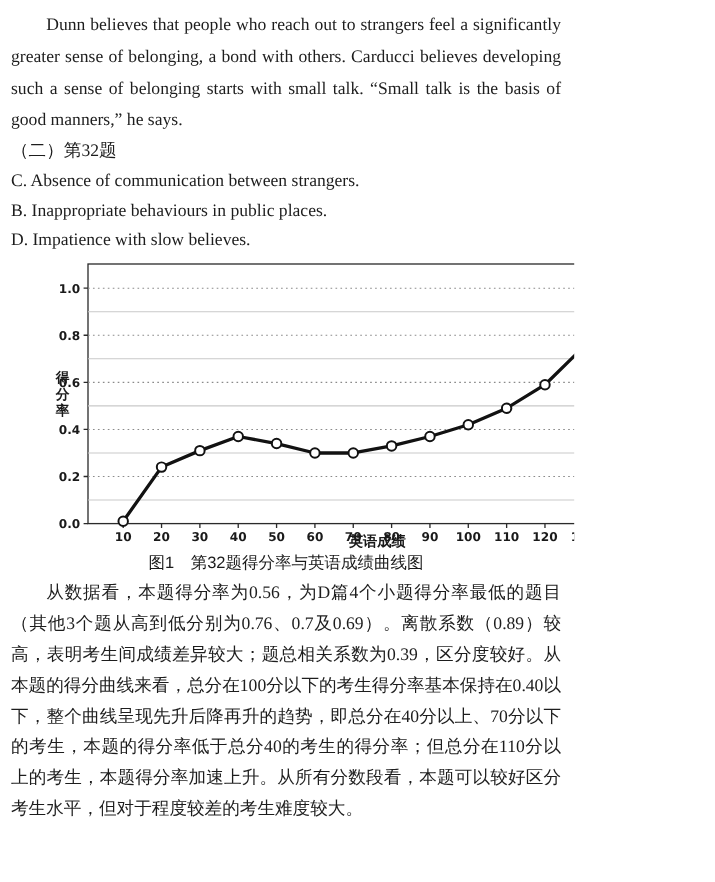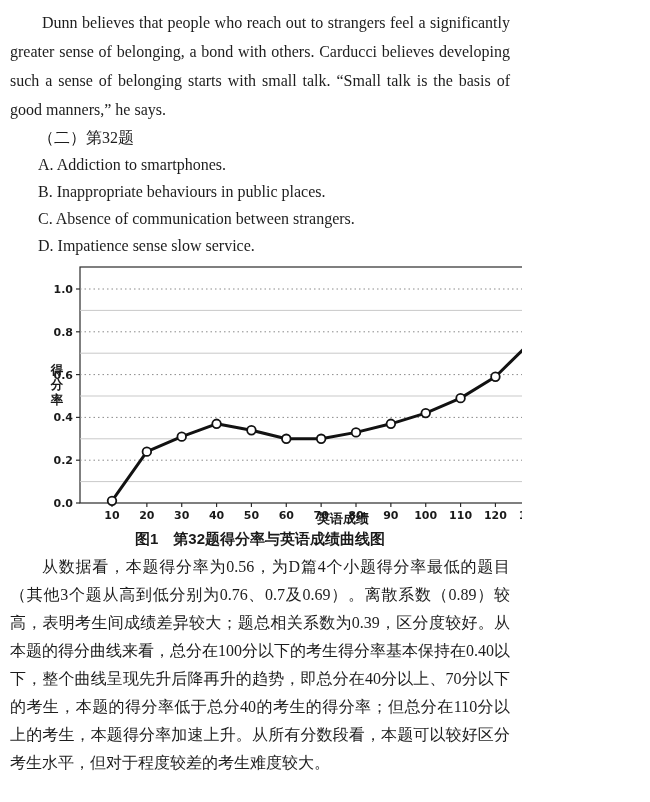--- a/index.html
+++ b/index.html
@@ -18,58 +18,56 @@
   .en, .zh {
     font-size: 16px;
     text-align: justify;
   }
   .intro {
     line-height: 29px;
     text-indent: 2em;
   }
   .section-heading, .question, .option, .analysis-heading {
     line-height: 27px;
-    margin-left: 28px;
     text-align: left;
   }
   .zh-body {
     line-height: 28px;
     text-indent: 2em;
   }
   figure {
     margin: 0;
     padding: 0;
   }
   .chart-svg { display: block; margin-left: 34px; }
   figcaption {
     text-align: center;
     font-family: "Liberation Sans", "DejaVu Sans", sans-serif;
-    font-weight: bold;
+    font-weight: normal;
     font-size: 15px;
     line-height: 20px;
     margin-top: 2px;
     margin-bottom: 4px;
     color: #1a1a1a;
   }
 </style>
 </head>
 <body>
 
 <div class="page">
 
   <p class="en intro">Dunn believes that people who reach out to strangers feel a significantly greater sense of belonging, a bond with others. Carducci believes developing such a sense of belonging starts with small talk. “Small talk is the basis of good manners,” he says.</p>
 
   <p class="zh section-heading">（二）第32题</p>
 
 
   <div>
-    <p class="en option">A. Addiction to smartphones.</p>
+    <p class="en option">C. Absence of communication between strangers.</p>
     <p class="en option">B. Inappropriate behaviours in public places.</p>
-    <p class="en option">C. Absence of communication between strangers.</p>
-    <p class="en option">D. Impatience sense slow service.</p>
+    <p class="en option">D. Impatience with slow believes.</p>
   </div>
 
 
   <figure>
     <svg class="chart-svg" id="chart" width="592" height="268" viewBox="0 0 592 268">
         <rect x="36" y="8" width="526" height="236" fill="#ffffff" stroke="#2b2b2b" stroke-width="1.2"></rect>
         <line x1="36" y1="222.6" x2="562" y2="222.6" stroke="#c9c9c9" stroke-width="1"></line>
         <line x1="36" y1="201.2" x2="562" y2="201.2" stroke="#8a8a8a" stroke-width="1" stroke-dasharray="1.5 3"></line>
         <line x1="36" y1="179.8" x2="562" y2="179.8" stroke="#c9c9c9" stroke-width="1"></line>
         <line x1="36" y1="158.39999999999998" x2="562" y2="158.39999999999998" stroke="#8a8a8a" stroke-width="1" stroke-dasharray="1.5 3"></line>

